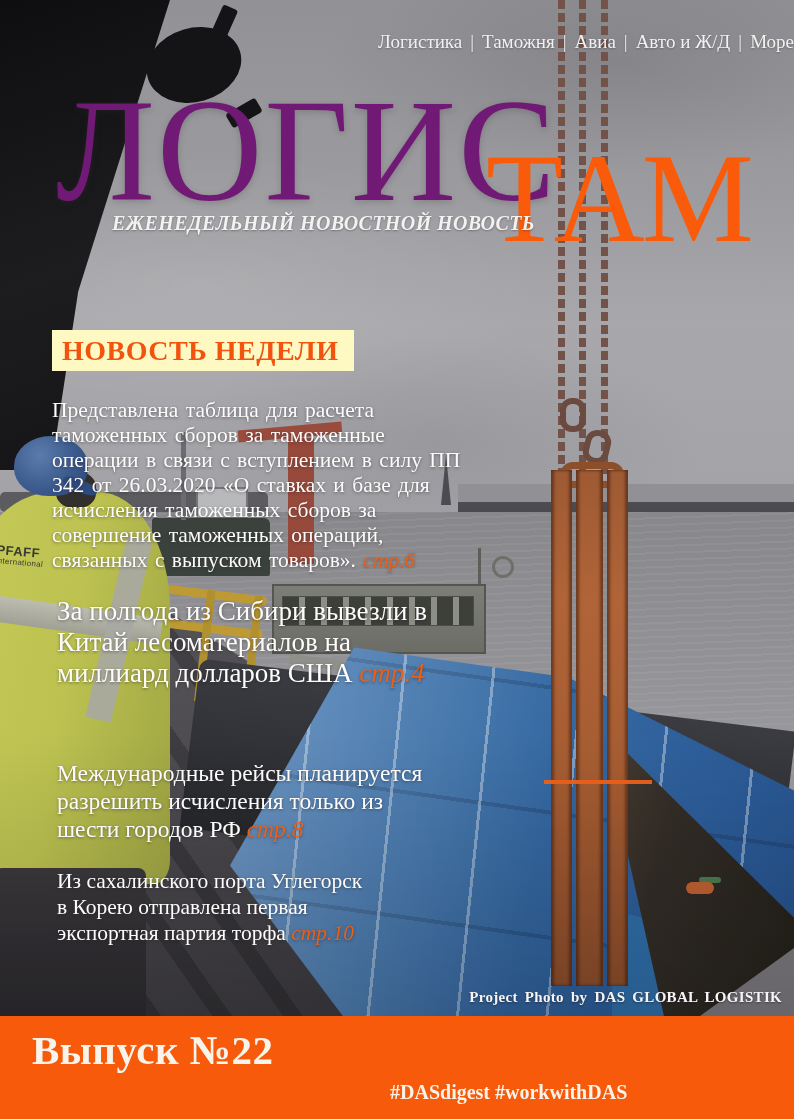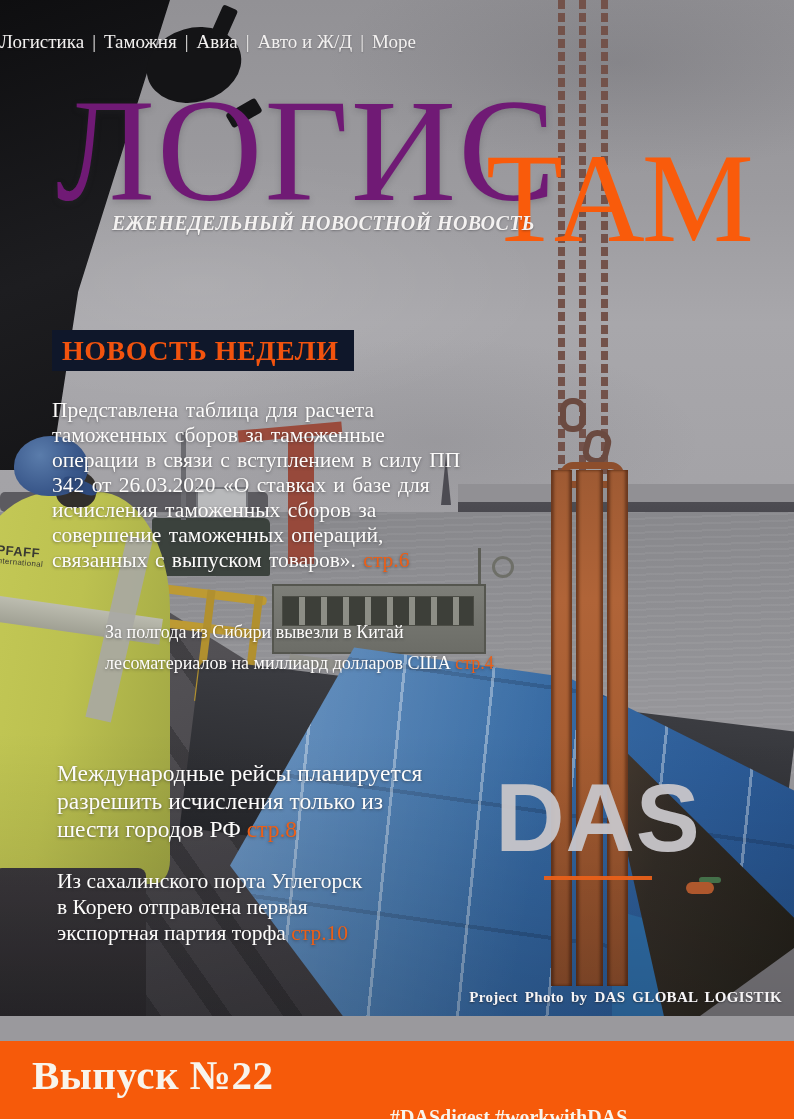--- a/index.html
+++ b/index.html
@@ -108,49 +108,49 @@
   .ph-stripe-v{left:106px;top:536px;width:26px;height:186px;background:#a8a8a4;transform:rotate(13deg);opacity:.9;}
   .ph-pfaff{left:-4px;top:546px;width:70px;transform:rotate(5deg);
     font-family:"Liberation Sans",sans-serif;color:#3a3a32;line-height:1.1;}
   .ph-pfaff .brand{font-weight:bold;font-size:13px;letter-spacing:.5px;}
   .ph-pfaff .sub{font-size:8px;letter-spacing:.3px;}
   .ph-pants{left:-6px;top:868px;width:152px;height:148px;background:linear-gradient(180deg,#3b383c,#2c2a2e);border-radius:8px 8px 0 0;}
   .photo::after{content:"";position:absolute;left:0;top:0;width:794px;height:1016px;
     background:linear-gradient(180deg,rgba(0,0,0,0) 72%,rgba(0,0,0,.16) 100%);pointer-events:none;}
 
   
-  .topnav{left:0;top:31px;width:794px;text-align:left;color:#f3f1f0;font-size:19px;
+  .topnav{left:0;top:31px;width:794px;text-align:right;color:#f3f1f0;font-size:19px;
     text-shadow:0 1px 2px rgba(40,40,45,.35);}
   .topnav .sep{margin:0 8px;opacity:.95;}
   .title-logis{left:56px;top:78px;font-size:146px;line-height:1;color:#701a75;letter-spacing:2px;
     text-shadow:0 2px 6px rgba(50,50,55,.25);}
   .title-tam{left:486px;top:136px;font-size:126px;line-height:1;letter-spacing:-3px;
     color:var(--accent-orange,#F95B0B);}
   .subtitle{left:112px;top:212px;font-size:20px;font-style:italic;font-weight:bold;
     letter-spacing:.4px;color:#f4f2f1;text-shadow:0 1px 2px rgba(40,40,45,.4);}
-  .badge{left:52px;top:330px;height:41px;background:#0f172a;display:inline-flex;align-items:center;
+  .badge{left:52px;top:330px;height:41px;background:#fef9c3;display:inline-flex;align-items:center;
     padding:0 16px 0 10px;font-size:28px;font-weight:bold;letter-spacing:.5px;
     color:#f2530e;}
   .lead{left:52px;top:398px;width:420px;font-size:21.5px;line-height:25px;color:#fdfcfb;
     word-spacing:2px;text-shadow:0 1px 3px rgba(35,35,40,.5);}
   .story{color:#fdfcfb;text-shadow:0 1px 3px rgba(35,35,40,.5);}
-  .story.s0{left:57px;top:617px;width:400px;font-size:18px;line-height:31px;margin-left:48px;}
+  .story.s0{left:57px;top:596px;width:400px;font-size:27px;line-height:31px;}
   .story.s1{left:57px;top:759px;width:372px;font-size:23.5px;line-height:28px;}
   .story.s2{left:57px;top:868px;width:318px;font-size:21.5px;line-height:26px;}
-  .pref{color:#ec5f17;}
+  .pref{color:#ec5f17;font-style:italic;}
   .das-logo{left:490px;top:770px;width:216px;text-align:center;opacity:.95;}
   .das-word{font-family:"Liberation Sans",sans-serif;font-weight:bold;font-size:96px;line-height:1;
     letter-spacing:1px;color:#c8c6ca;}
   .das-line{width:108px;height:4px;background:#e9601a;margin:10px auto 10px;}
   .das-tag{font-family:"Liberation Sans",sans-serif;font-size:23px;letter-spacing:1.5px;color:#c8c6ca;}
   .credit{right:12px;top:989px;font-size:15px;font-weight:bold;color:#f6f4f5;
     letter-spacing:.3px;word-spacing:3px;text-shadow:0 1px 2px rgba(30,30,35,.6);margin-left:12px;}
 
   
-  .footer{left:0;bottom:0;width:794px;height:78px;background:var(--footer-bg,#F65A0A);color:var(--text-white,#F8F4EC);}
+  .footer{left:0;bottom:0;width:794px;height:103px;background:var(--footer-bg,#F65A0A);color:var(--text-white,#F8F4EC);}
   .footer .issue{position:absolute;left:32px;top:10px;font-size:41px;font-weight:bold;letter-spacing:.5px;}
   .footer .meta{position:absolute;left:35px;top:64px;font-size:21px;font-weight:bold;letter-spacing:.3px;}
   .footer .tags{position:absolute;left:390px;top:65px;font-size:20px;font-weight:bold;}
   .footer .tags .tag + .tag{}
 </style>
 </head>
 <body>
 
 <div class="cover">
 
@@ -226,21 +226,20 @@
     <span>НОВОСТЬ НЕДЕЛИ</span>
   </div>
 
   <p class="abs lead"><span>Представлена таблица для расчета таможенных сборов за таможенные операции в связи с вступлением в силу ПП 342 от 26.03.2020 «О ставках и базе для исчисления таможенных сборов за совершение таможенных операций, связанных с выпуском товаров». </span><span class="pref">стр.6</span></p>
 
   <p class="abs story s0"><span>За полгода из Сибири вывезли в Китай лесоматериалов на миллиард долларов США </span><span class="pref">стр.4</span></p>
   <p class="abs story s1"><span>Международные рейсы планируется разрешить исчисления только из шести городов РФ </span><span class="pref">стр.8</span></p>
   <p class="abs story s2"><span>Из сахалинского порта Углегорск в Корею отправлена первая экспортная партия торфа </span><span class="pref">стр.10</span></p>
 
   <div class="abs das-logo">
-    <div class="das-word">DAS</div>
     <div class="das-line"></div>
   </div>
 
   <div class="abs credit">Project Photo by DAS GLOBAL LOGISTIK</div>
 
   <footer class="abs footer">
     <div class="issue">Выпуск №22</div>
     <div class="tags">
       <span class="tag">#DASdigest</span>
       <span class="tag">#workwithDAS</span>

